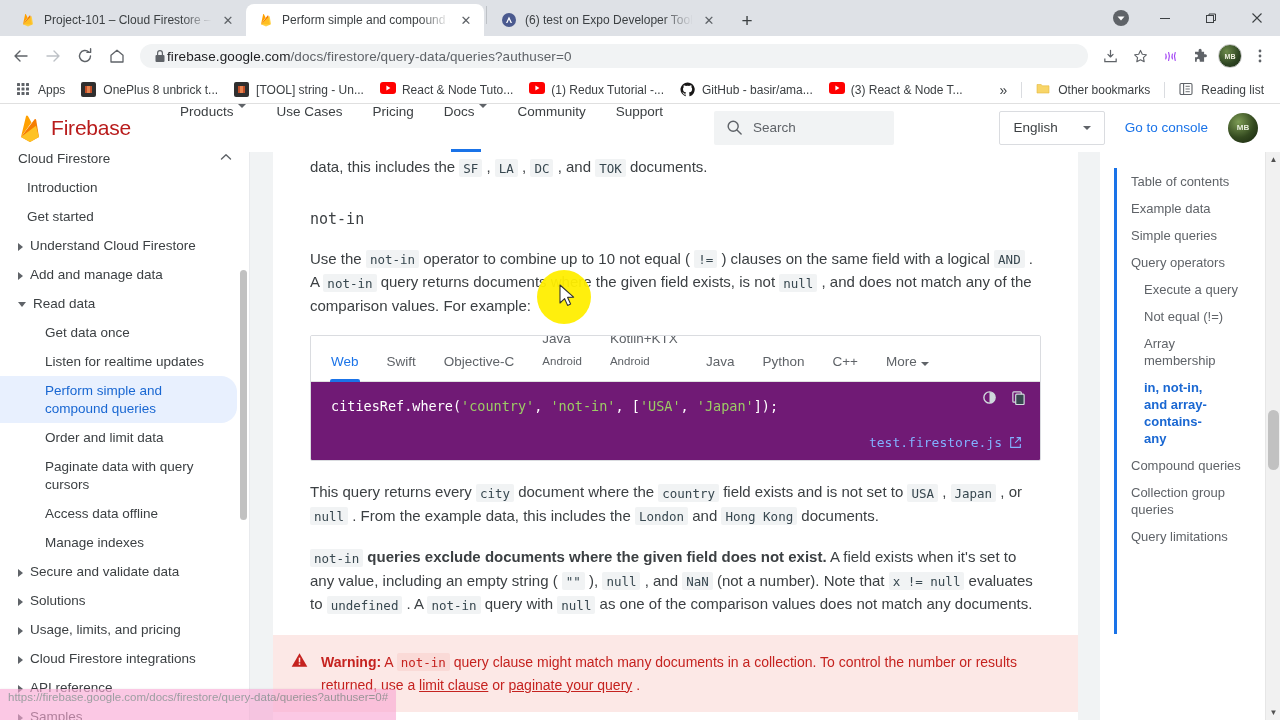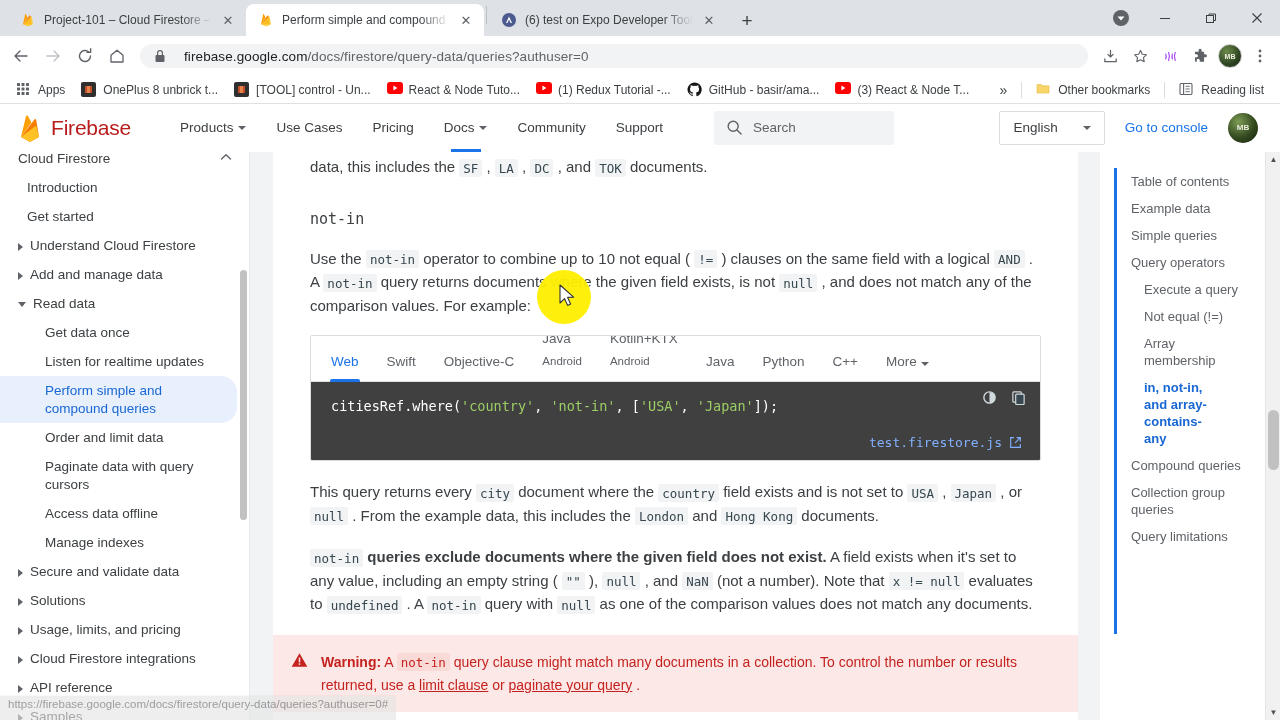--- a/index.html
+++ b/index.html
@@ -76,21 +76,21 @@
   }
   .navbtn.disabled { color: #bdc1c6; }
   .omnibox {
     flex: 1 1 auto;
     height: 24px;
     background: #f1f3f4;
     border-radius: 14px;
     display: flex; align-items: center;
     padding: 0 10px 0 14px;
     margin: 0 6px;
-    gap: 18px;
+    gap: 1px;
     min-width: 0;
   }
   .omnibox .urltext {
     font-size: 13.5px;
     color: #202124;
     white-space: nowrap; overflow: hidden;
     letter-spacing: 0.1px;
   }
   .urltext .dim { color: #5f6368; }
   .tbicon { width: 28px; height:28px; display:flex;align-items:center;justify-content:center;color:#5f6368;flex:0 0 28px;}
@@ -135,21 +135,21 @@
     border-bottom: 1px solid #fff;
     position: relative;
     z-index: 5;
   }
   .fblogo { display:flex; align-items:center; gap:9px; margin-right: 34px;}
   .fblogo .fbname { font-size: 21px; color: #b91c1c; letter-spacing:-0.2px;}
   .fbnav { display:flex; align-items:center; gap:0; }
   .fbnav a {
     font-size: 13.5px; color: #3c4043;
     padding: 0 15px; text-decoration:none;
-    display:flex;align-items:center;gap:5px;
+    display:flex;align-items:flex-start;gap:5px;
     height:48px;
   }
   .fbnav a.current { position: relative; }
   .fbnav a.current::after{
     content:""; position:absolute; left:50%; transform:translateX(-50%);
     bottom: 0; width: 30px; height: 3px; background:#1a73e8;
   }
   .caret { width:0;height:0;border-left:4px solid transparent;border-right:4px solid transparent;border-top:4px solid #5f6368; display:inline-block;}
   .fbsearch {
     margin-left: 36px;
@@ -277,21 +277,21 @@
     position: relative;
     white-space: nowrap;
   }
   .ctab .sub { display:block; font-size:11.5px; color:#5f6368; margin-top:8px;}
   .ctab.sel { color:#1a73e8; }
   .ctab.sel::after{
     content:""; position:absolute; left:50%; transform:translateX(-50%);
     bottom:-1px; width: 30px; height:3px; background:#1a73e8;border-radius:2px 2px 0 0;
   }
   .codebody {
-    background:#404040;
+    background:#701a75;
     padding: 14px 20px 8px 20px;
     position: relative;
     min-height: 78px;
   }
   .codeline {
     font-family:"DejaVu Sans Mono", monospace;
     font-size: 13.5px;
     color:#ffffff;
     white-space: pre;
     line-height: 20px;
@@ -346,24 +346,24 @@
     top: 258px; height: 60px;
   }
   .vscroll-page .arrow-top, .vscroll-page .arrow-bot{
     position:absolute;left:0;width:15px;height:15px;display:flex;align-items:center;justify-content:center;color:#505050;font-size:8px;
   }
   .vscroll-page .arrow-top{top:0;} .vscroll-page .arrow-bot{bottom:0;}
 
   
   .statusbar {
     position:absolute; left:0; bottom:0;
-    background:#e5e5e5;
+    background:#f9a8d4;
     border-top-right-radius: 2px;
     font-size:11.5px; color:#5f6368;
-    padding: 2px 8px 10px 8px;
+    padding: 2px 8px 17px 8px;
     max-width: 520px;
     white-space:nowrap; overflow:hidden;
     box-shadow: 0 -1px 2px rgba(0,0,0,0.06);
     opacity: 0.62;
   }
 
   
   .cursor-hl {
     position:absolute;
     width: 54px; height: 54px;
@@ -548,21 +548,21 @@
     </div>
 
     <div class="bm">
       <span class="bmfav">
         <svg width="15" height="15" viewBox="0 0 15 15">
             <rect width="15" height="15" rx="2" fill="#2f2f2f"></rect>
             <path d="M4 4h7v7H4z" fill="#c24f28"></path>
             <path d="M6 4h3v7H6z" fill="#e8834e"></path>
           </svg>
       </span>
-      <span class="bmlabel">[TOOL] control - Un...</span>
+      <span class="bmlabel">[TOOL] string - Un...</span>
     </div>
 
     <div class="bm">
       <span class="bmfav">
         <svg width="16" height="12" viewBox="0 0 16 12">
             <rect width="16" height="12" rx="3" fill="#ff0000"></rect>
             <path d="M6.4 3.4 10.4 6l-4 2.6z" fill="#fff"></path>
           </svg>
       </span>
       <span class="bmlabel">React &amp; Node Tuto...</span>

